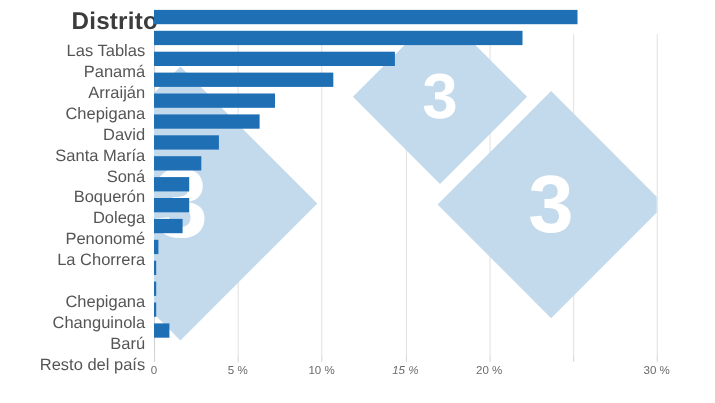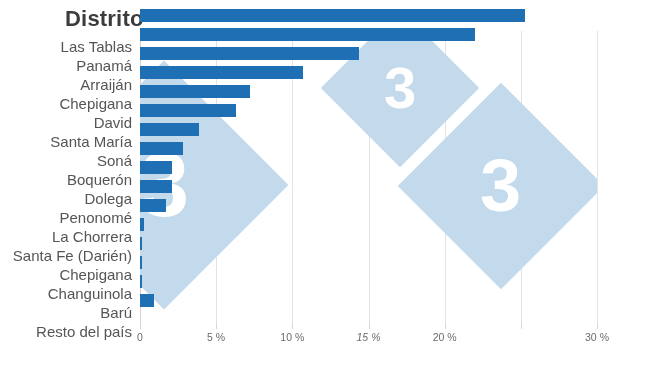--- a/index.html
+++ b/index.html
@@ -257,21 +257,20 @@
       <div class="cat-label" style="top: 25px;">Panamá</div>
       <div class="cat-label" style="top: 44px;">Arraiján</div>
       <div class="cat-label" style="top: 63px;">Chepigana</div>
       <div class="cat-label" style="top: 82px;">David</div>
       <div class="cat-label" style="top: 101px;">Santa María</div>
       <div class="cat-label" style="top: 120px;">Soná</div>
       <div class="cat-label" style="top: 139px;">Boquerón</div>
       <div class="cat-label" style="top: 177px;">Penonomé</div>
       <div class="cat-label" style="top: 158px;">Dolega</div>
       <div class="cat-label" style="top: 196px;">La Chorrera</div>
-      <div class="cat-label" style="top: 215px;">Santa Fe (Darién)</div>
       <div class="cat-label" style="top: 234px;">Chepigana</div>
       <div class="cat-label" style="top: 253px;">Changuinola</div>
       <div class="cat-label" style="top: 272px;">Barú</div>
       <div class="cat-label" style="top: 291px;">Resto del país</div>
     </div>
 
   <div id="x-axis">
       <div class="tick-mark" style="left: 0px;"></div>
       <div class="tick-label" style="left: 0px;">0</div>
       <div class="tick-mark" style="left: 76.1667px;"></div>

